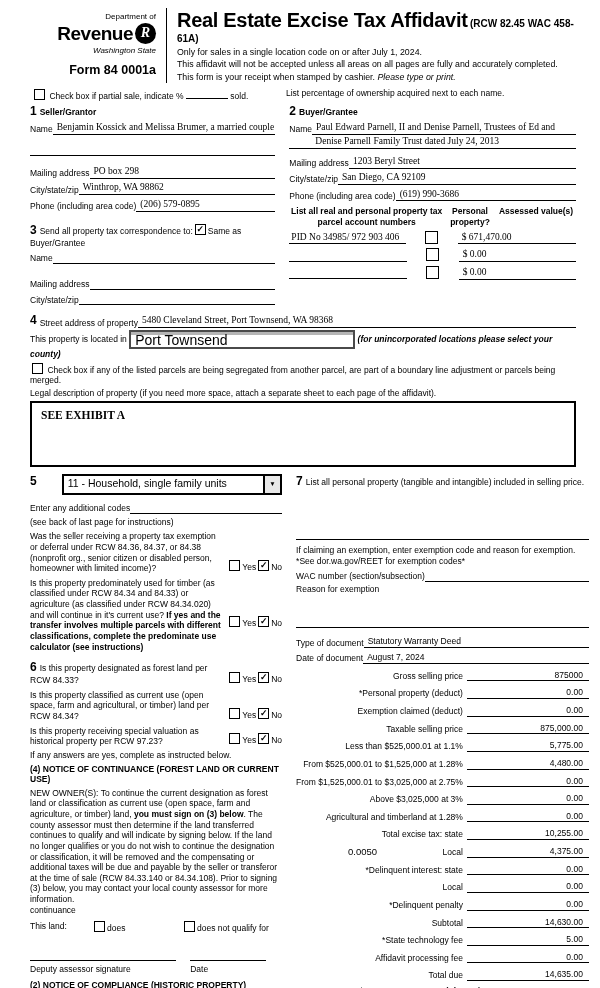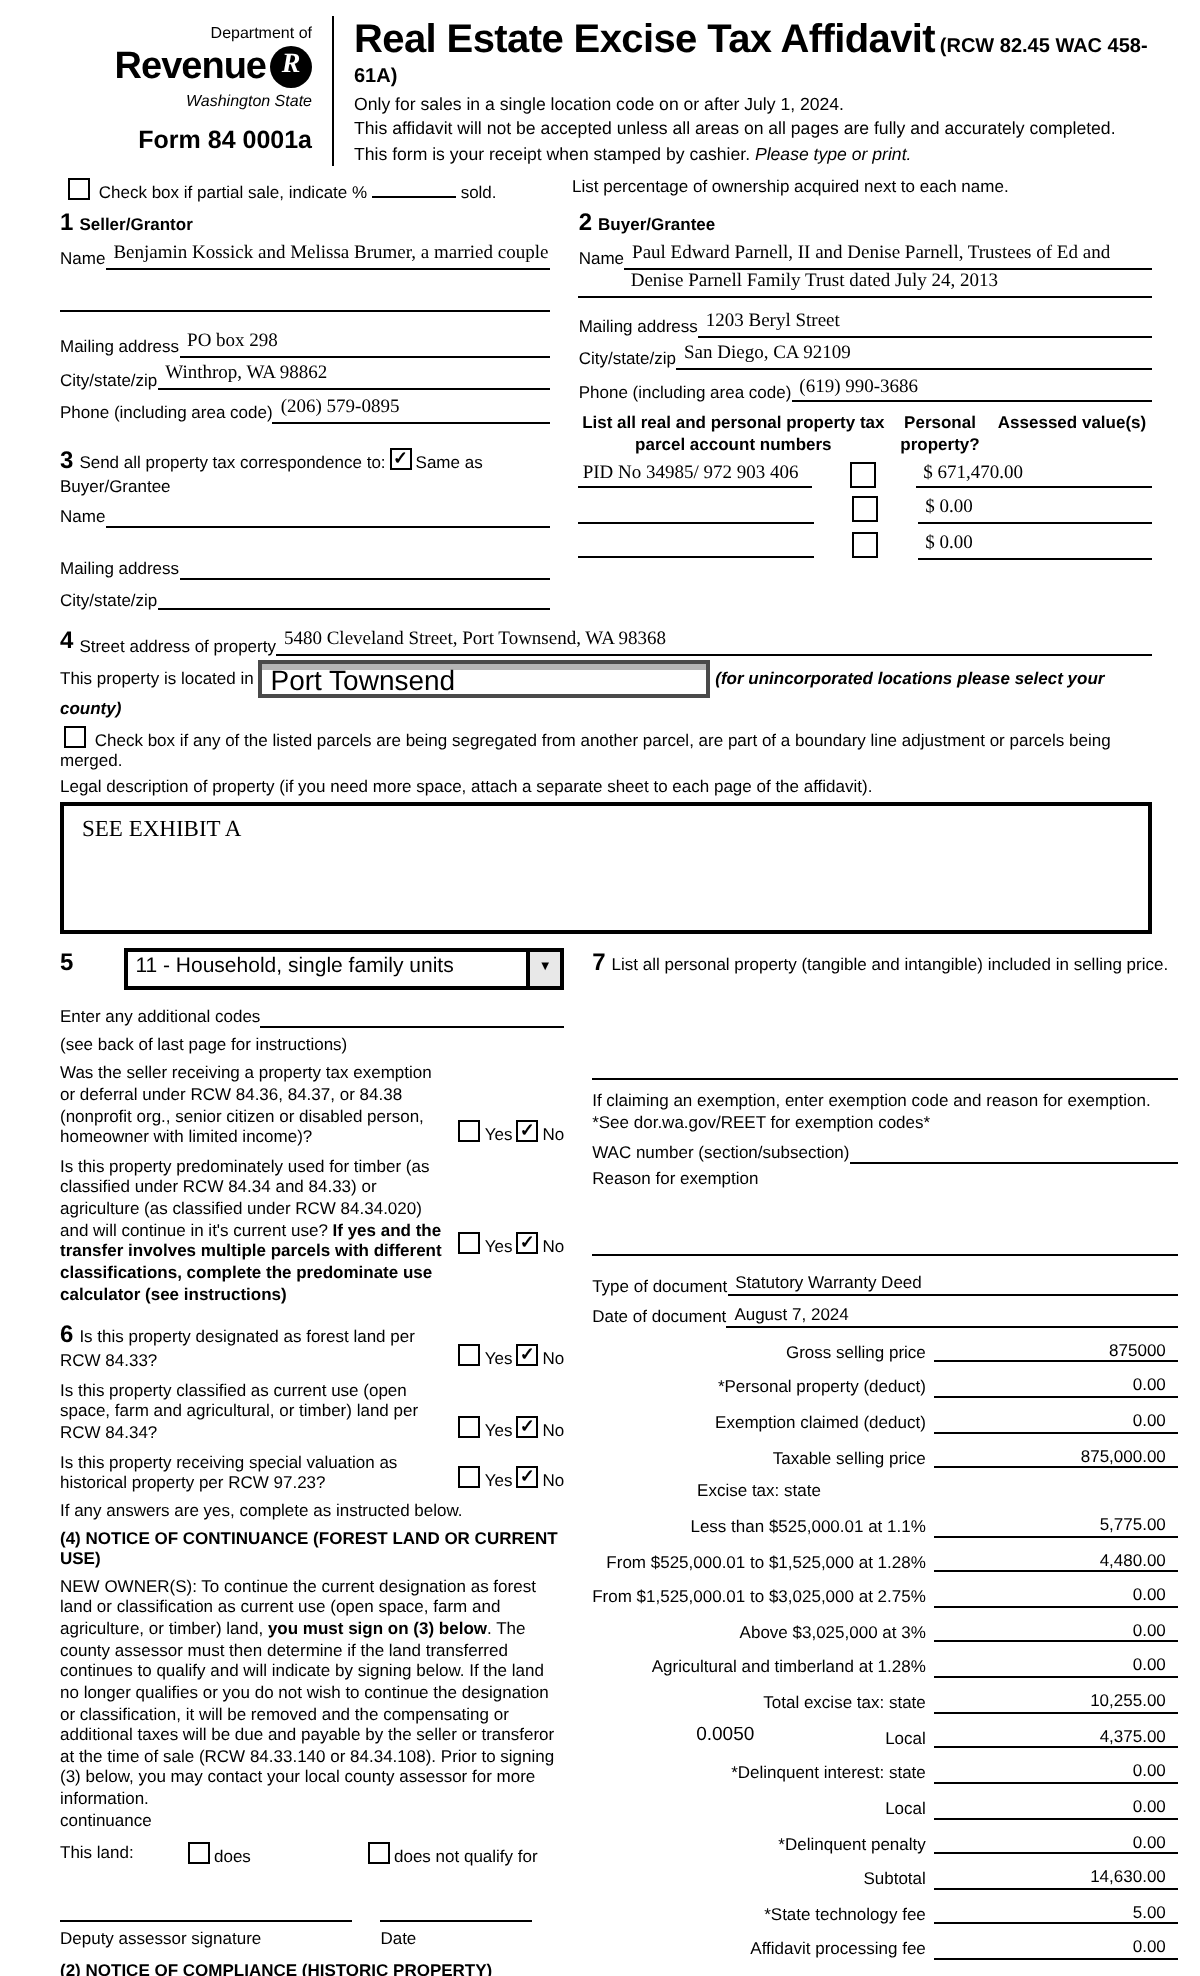--- a/index.html
+++ b/index.html
@@ -40,21 +40,21 @@
   .pt-h{display:flex;text-align:center;font-weight:bold;margin-top:5px}
   .pt-c1{flex:1}.pt-c2{width:52px}.pt-c3{width:80px}
   .pt-r{display:flex;align-items:center;margin-top:3px}
   
   .dd{display:flex;border:2px solid #000;width:234px;height:17px;align-items:stretch;margin-left:22px}
   .ddtext{flex:1;padding:1px 0 0 4px;font-size:10.5px}
   .ddbtn{width:15px;border-left:2px solid #000;background:#e8e8e8;display:flex;align-items:center;justify-content:center;font-size:6.5px}
   .locbox{display:inline-block;border:2px solid #4a4a4a;width:214px;height:13px;font-size:14px;
           padding:0 4px 2px 4px;vertical-align:middle;box-shadow:inset 0 3px 0 rgba(120,120,120,.55)}
   .legalbox{border:2px solid #000;height:52px;padding:5px 9px;margin-top:2px}
-  .exA{font-family:"Liberation Serif",serif;font-weight:normal;font-size:11.5px}
+  .exA{font-family:"Liberation Serif",serif;font-weight:bold;font-size:11.5px}
   
   .q{display:flex;align-items:flex-end;margin-top:4px}
   .qt{flex:1;padding-right:4px}
   .yn{white-space:nowrap;padding-bottom:1px}
   .para{margin-top:3px;text-align:left}
   
   .tr{display:flex;align-items:flex-end;margin-top:6px}
   .tl{flex:1;text-align:right;position:relative;white-space:nowrap}
   .tv{width:116px;border-bottom:1px solid #000;text-align:right;padding-right:6px;margin-left:4px;min-height:10px}
   .tv.noline{border-bottom:none}
@@ -290,24 +290,20 @@
         </div>
       <div class="tr">
           <div class="tl">Exemption claimed (deduct)</div>
           <div class="tv">0.00</div>
         </div>
       <div class="tr">
           <div class="tl">Taxable selling price</div>
           <div class="tv">875,000.00</div>
         </div>
       <div class="tr">
-          <div class="tl" style="text-align:center">Excise tax: state</div>
-          <div class="tv noline"></div>
-        </div>
-      <div class="tr">
           <div class="tl">Less than $525,000.01 at 1.1%</div>
           <div class="tv">5,775.00</div>
         </div>
       <div class="tr">
           <div class="tl">From $525,000.01 to $1,525,000 at 1.28%</div>
           <div class="tv">4,480.00</div>
         </div>
       <div class="tr">
           <div class="tl">From $1,525,000.01 to $3,025,000 at 2.75%</div>
           <div class="tv">0.00</div>

